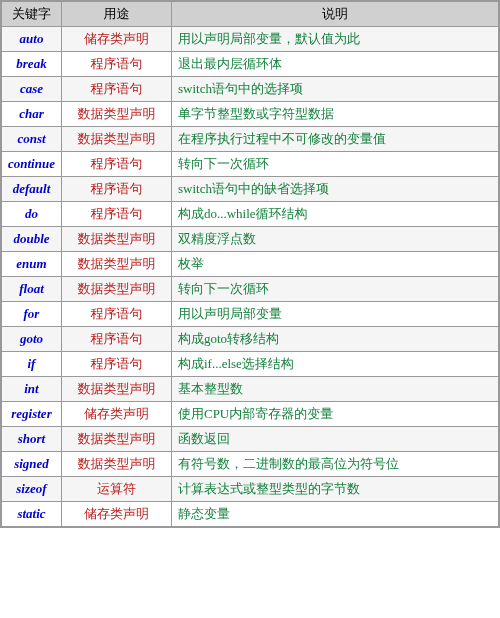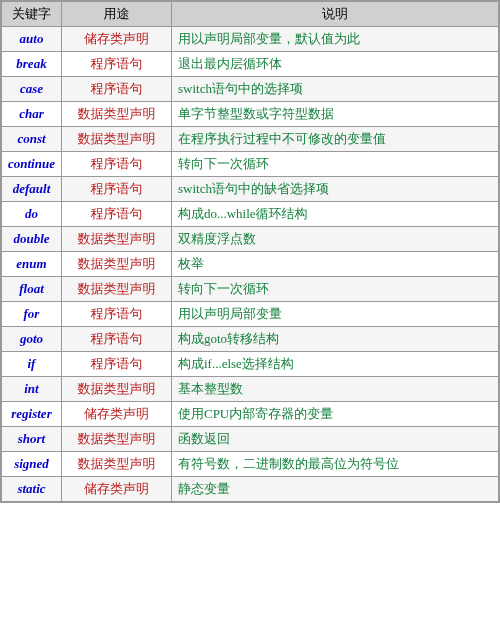--- a/index.html
+++ b/index.html
@@ -153,19 +153,24 @@
           <td class="col-keyword">short</td>
           <td class="col-usage">数据类型声明</td>
           <td class="col-desc">函数返回</td>
         </tr>
         <tr>
           <td class="col-keyword">signed</td>
           <td class="col-usage">数据类型声明</td>
           <td class="col-desc">有符号数，二进制数的最高位为符号位</td>
         </tr>
         <tr>
+          <td class="col-keyword">sizeof</td>
+          <td class="col-usage">运算符</td>
+          <td class="col-desc">计算表达式或整型类型的字节数</td>
+        </tr>
+        <tr>
           <td class="col-keyword">static</td>
           <td class="col-usage">储存类声明</td>
           <td class="col-desc">静态变量</td>
         </tr>
       </tbody>
   </table>
 </div>
 
 </body></html>

